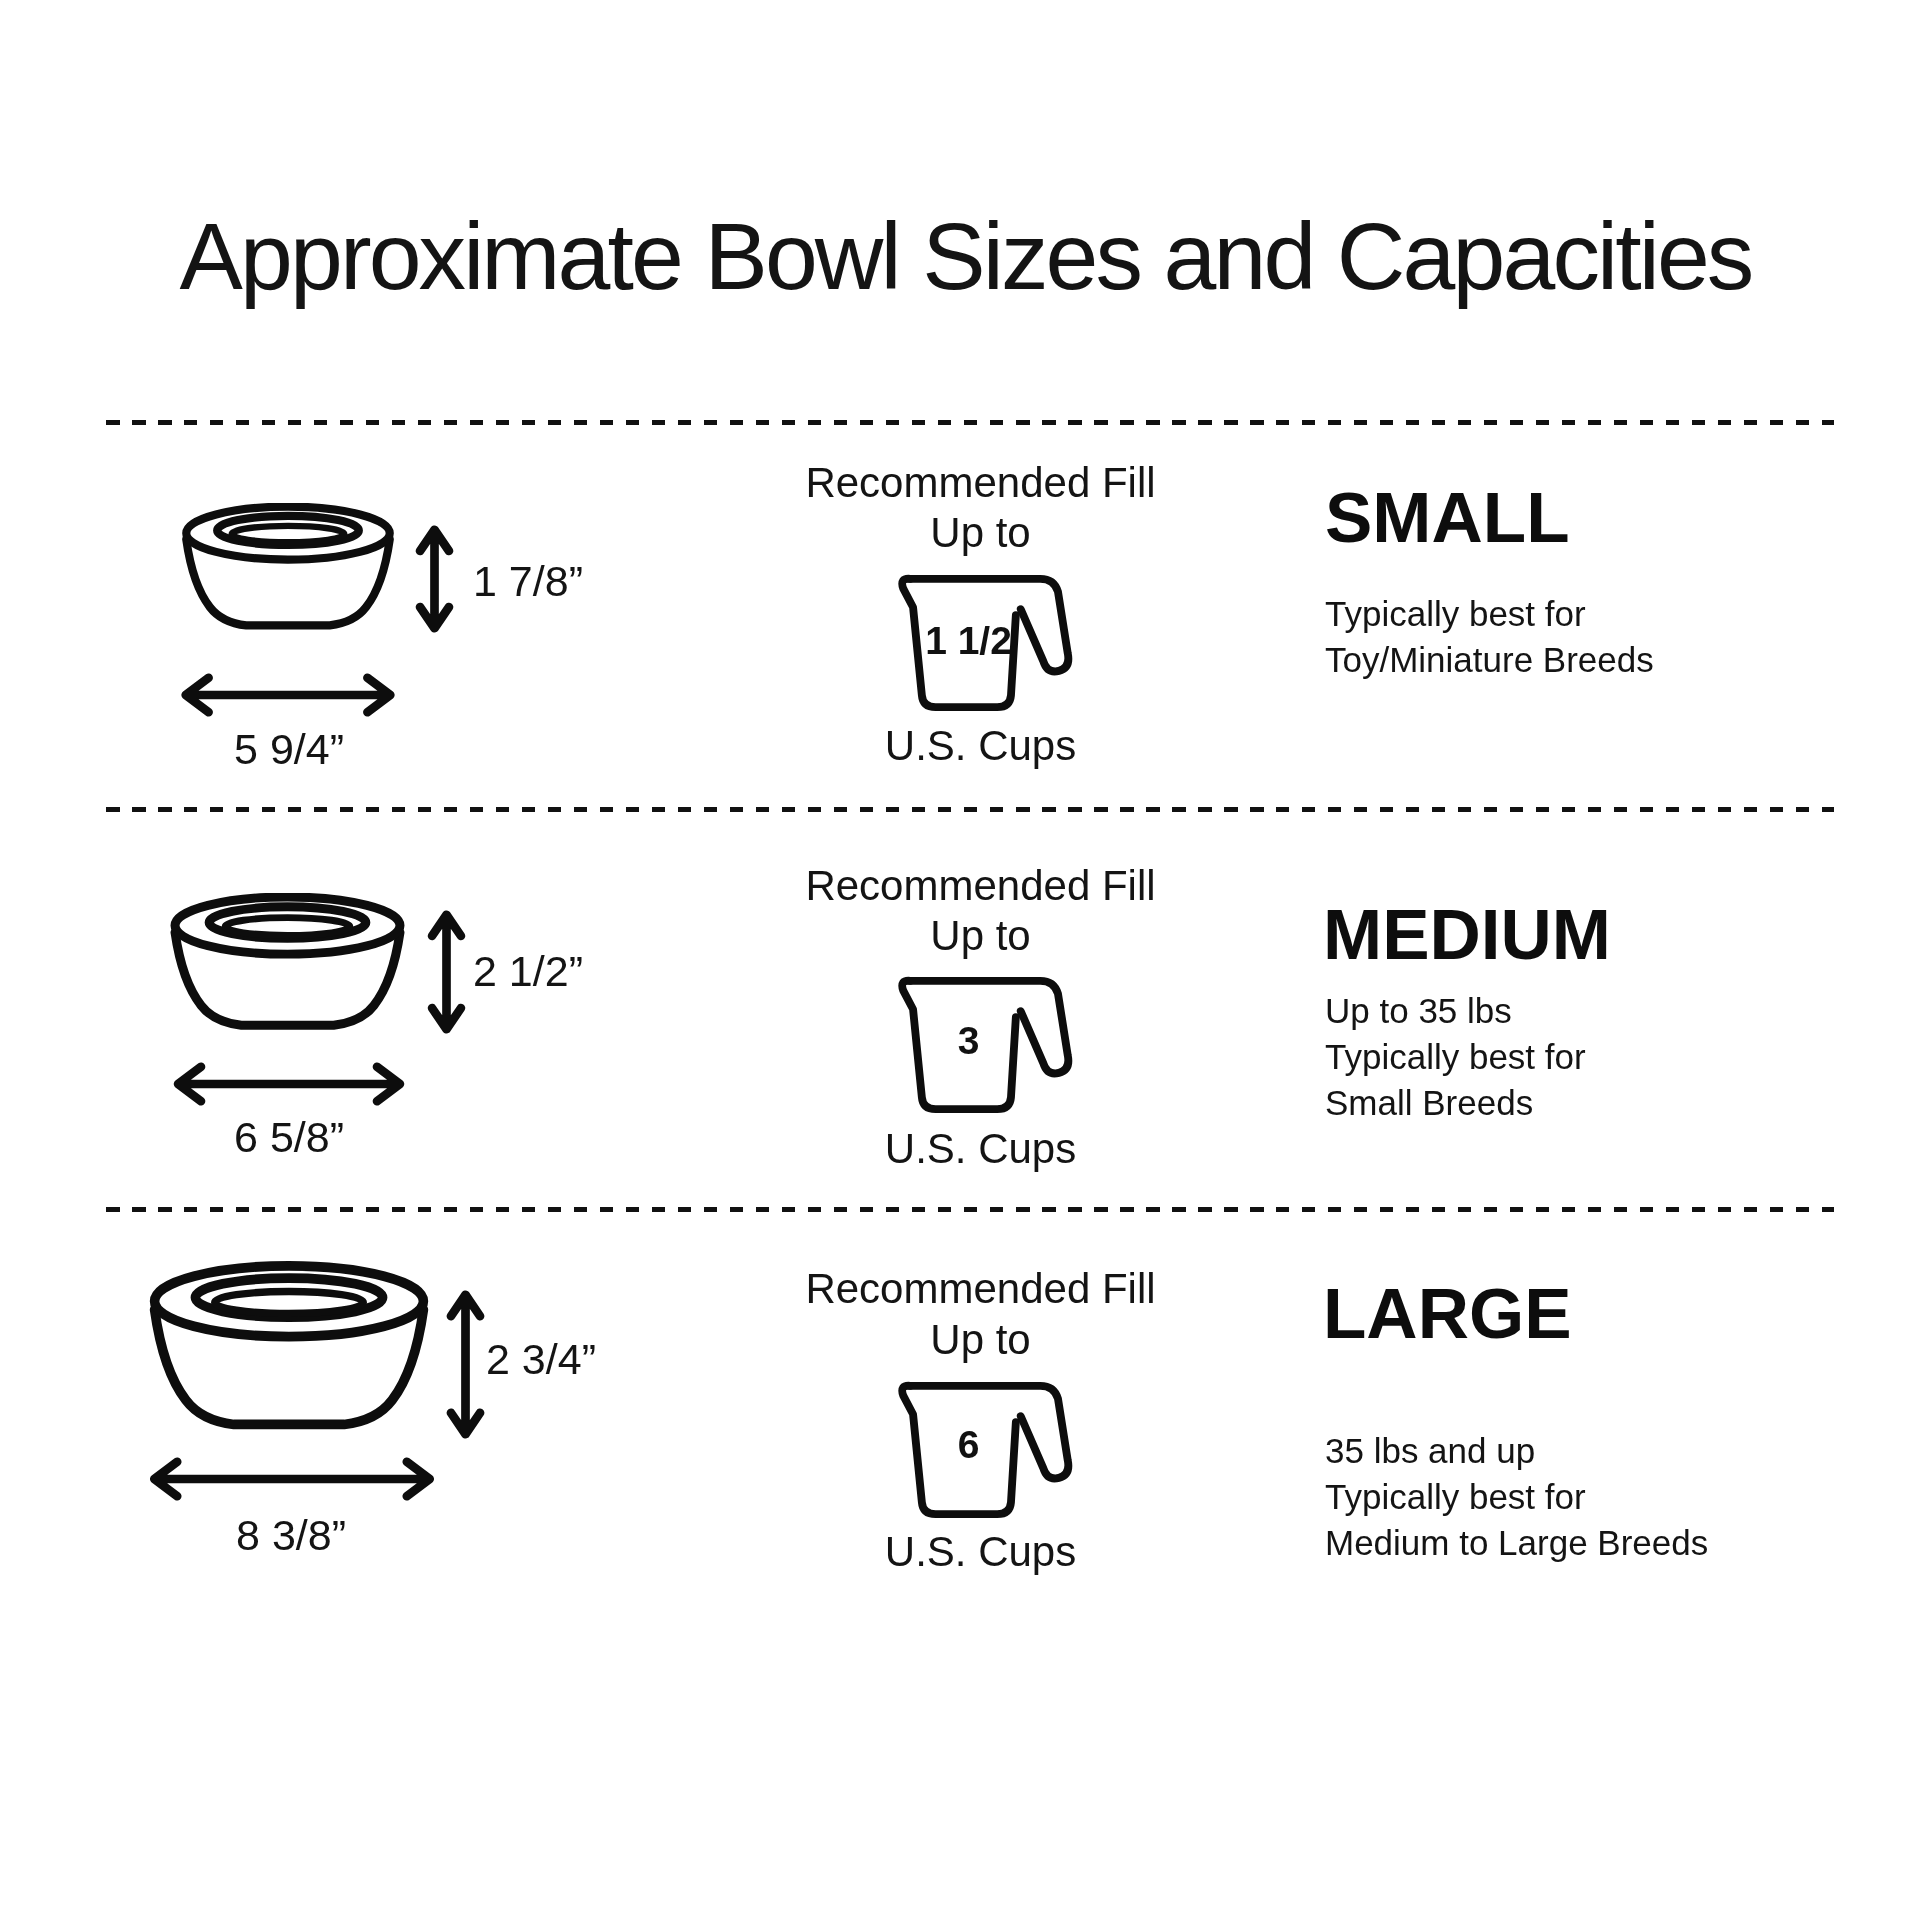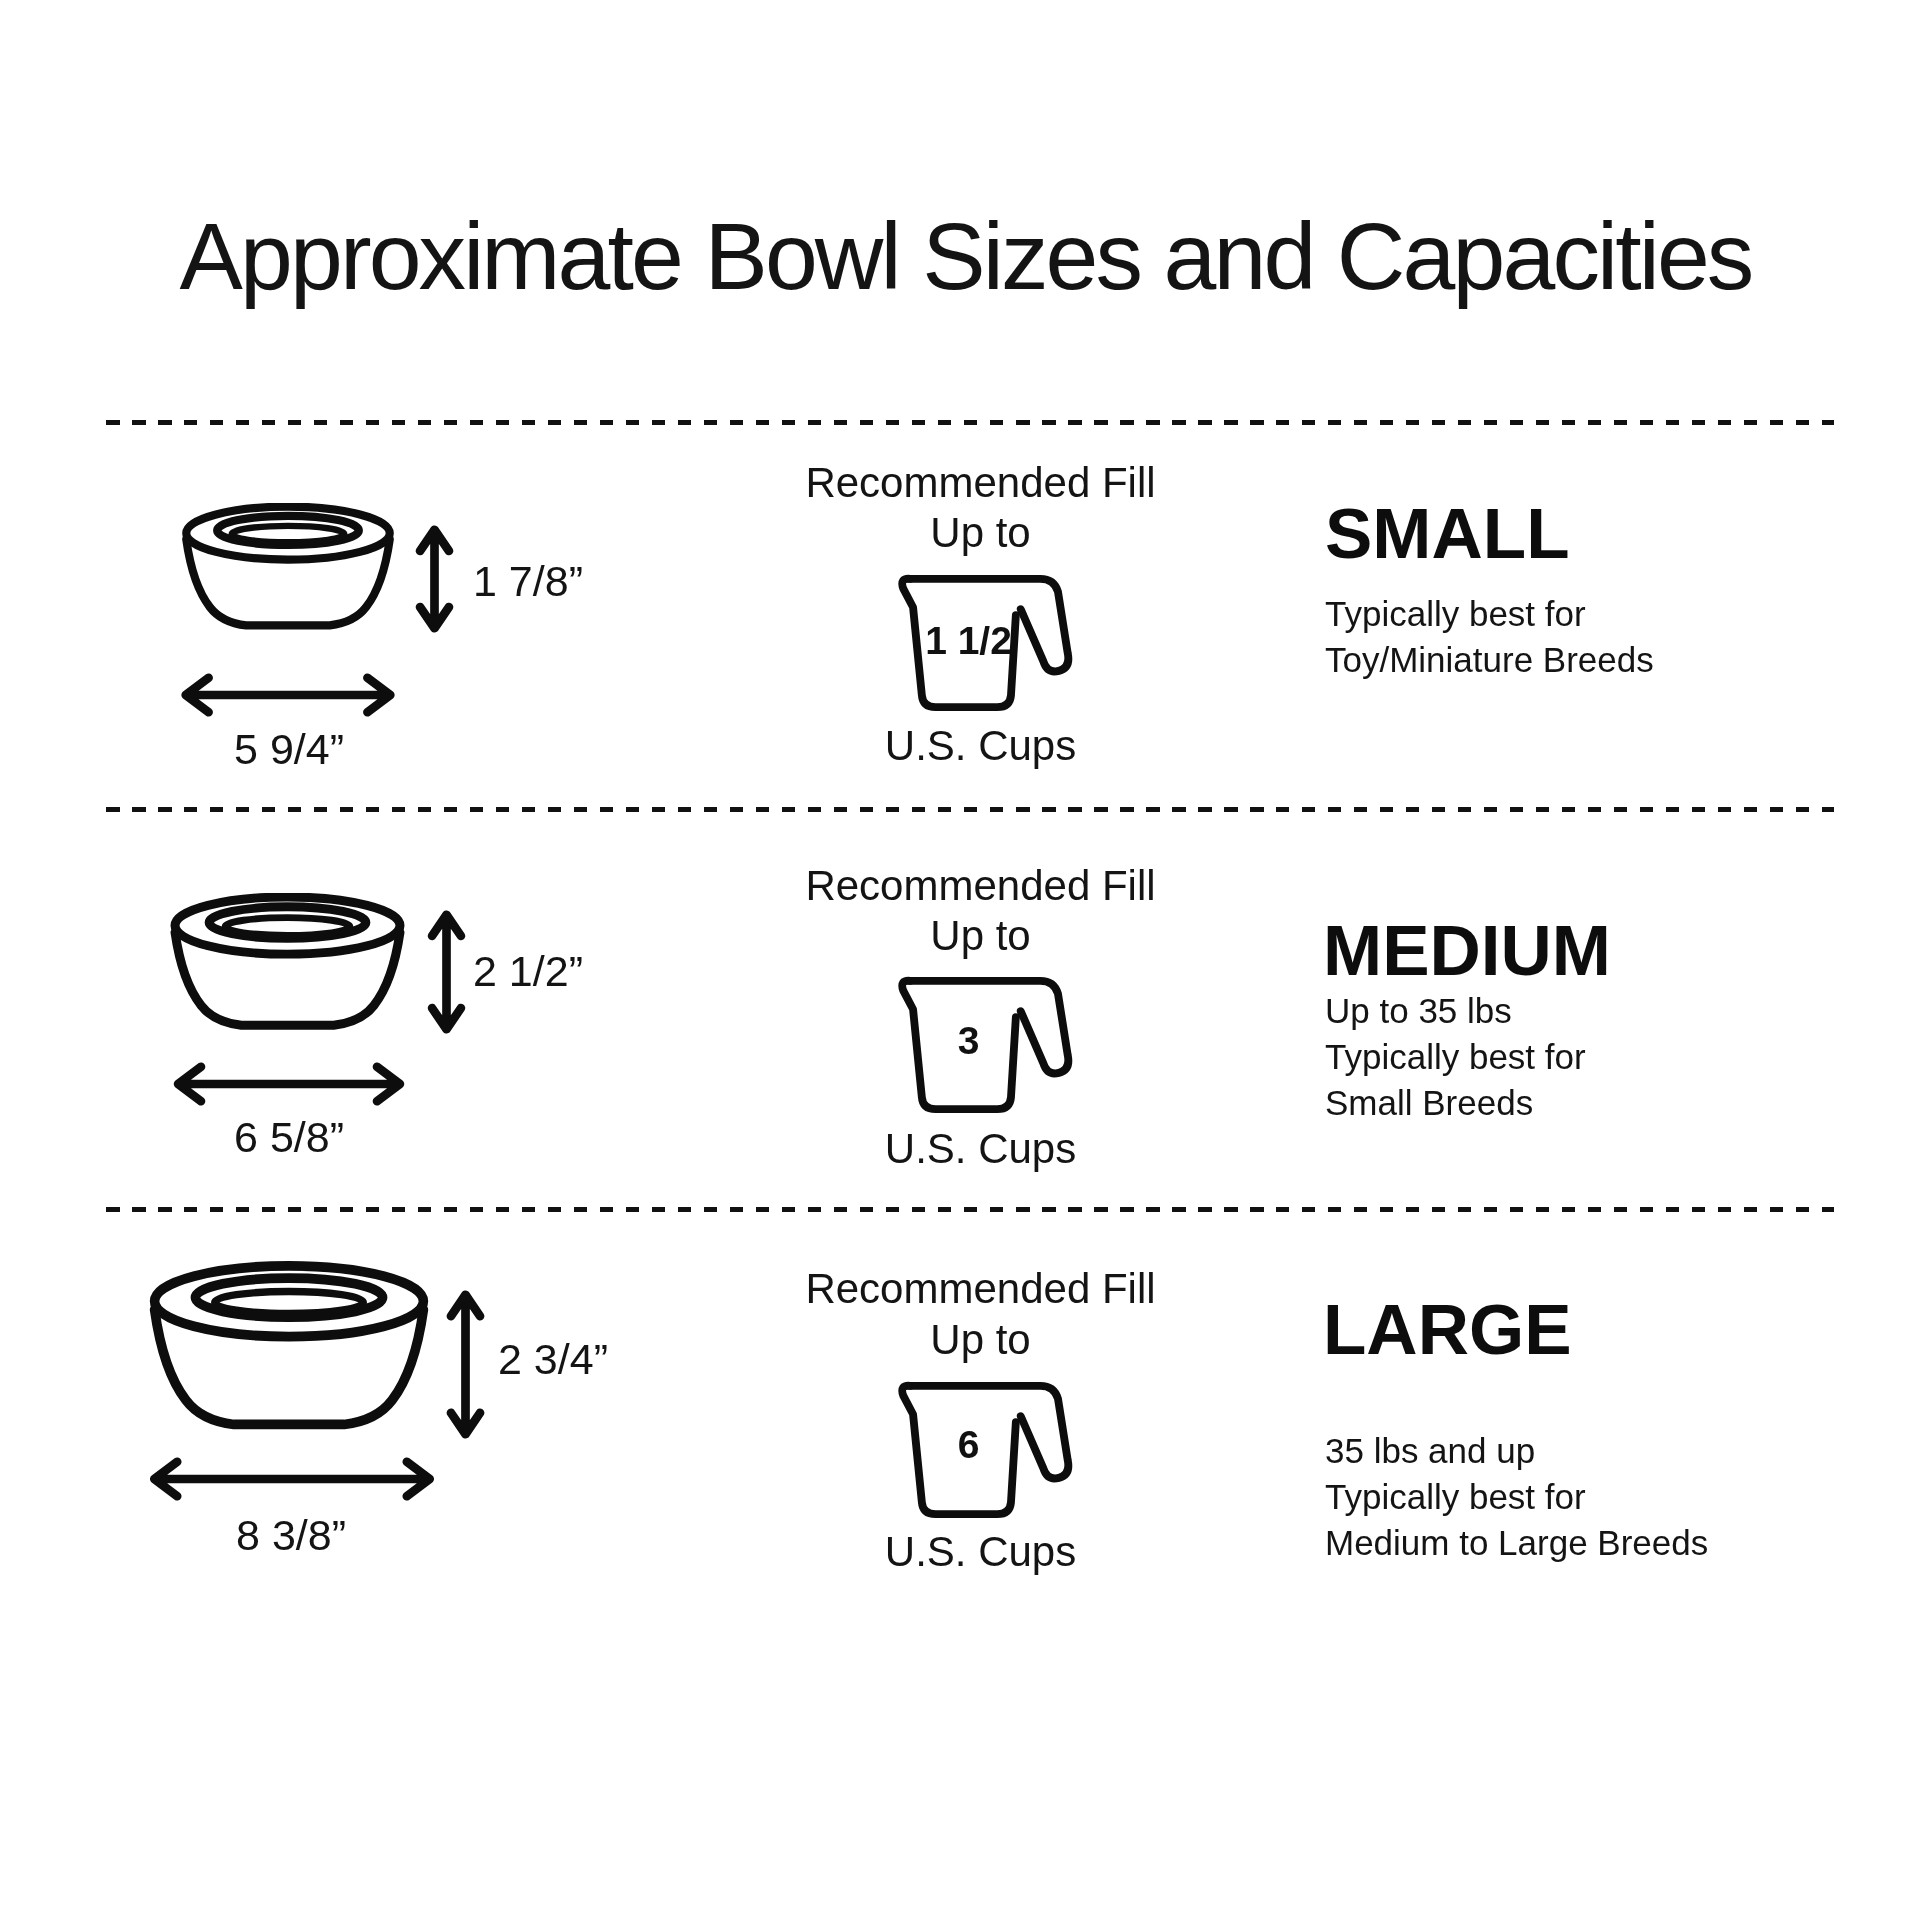--- a/index.html
+++ b/index.html
@@ -13,21 +13,21 @@
     font-size:95px;font-weight:500;letter-spacing:-2.9px;line-height:1.2;color:#141414;
   }
   .dash{
     left:106px;width:1728px;height:4.8px;
     background:repeating-linear-gradient(90deg,#111 0 13.5px,transparent 13.5px 26px);
   }
   .dimlabel{font-size:43px;font-weight:500;color:#141414;white-space:nowrap;line-height:1;}
   .centerlbl{text-align:center;}
   .fillhead{font-size:42px;line-height:1;text-align:center;width:425px;left:768px;color:#141414;}
   .cupnum{font-size:39px;font-weight:700;line-height:1;text-align:center;width:135px;left:901px;color:#111;}
-  .sizehead{font-size:71px;font-weight:800;line-height:1;letter-spacing:0px;color:#0d0d0d;white-space:nowrap;margin-top:16px;}
+  .sizehead{font-size:71px;font-weight:800;line-height:1;letter-spacing:0px;color:#0d0d0d;white-space:nowrap;}
   .details{font-size:35px;line-height:46px;color:#141414;white-space:nowrap;}
   svg{display:block;}
   .stroke{fill:none;stroke:#0d0d0d;stroke-linecap:round;stroke-linejoin:round;}
 </style>
 </head>
 <body>
 
 <div id="canvas">
 
   <div class="abs title">Approximate Bowl Sizes and Capacities</div>
@@ -101,21 +101,21 @@
 
   <svg class="abs" style="left:145px;top:1261px;" width="288" height="183" viewBox="0 0 240 150" preserveAspectRatio="none">
     <path class="stroke" stroke-width="8" d="M8,40 C12,68 20,96 34,114 Q47,131 74,134 L166,134 Q193,131 206,114 C220,96 228,68 232,40"></path>
     <ellipse class="stroke" stroke-width="8" cx="120" cy="33" rx="112" ry="29"></ellipse>
     <ellipse class="stroke" stroke-width="8" cx="120" cy="30" rx="78" ry="16"></ellipse>
     <ellipse class="stroke" stroke-width="6" cx="120" cy="34" rx="62" ry="9"></ellipse>
   </svg>
   <svg class="abs" style="left:446px;top:1289px;" width="39" height="151" viewBox="0 0 40 156">
     <path class="stroke" stroke-width="9" d="M20,7 L20,149 M5,28 L20,6 L35,28 M5,128 L20,150 L35,128"></path>
   </svg>
-  <div class="abs dimlabel" style="left:486px;top:1338px;margin-left:12px;">2 3/4”</div>
+  <div class="abs dimlabel" style="left:486px;top:1338px;">2 3/4”</div>
   <svg class="abs" style="left:147px;top:1457px;" width="290" height="44" viewBox="0 0 300 46">
     <path class="stroke" stroke-width="9" d="M7,23 L293,23 M30,5 L6,23 L30,41 M270,5 L294,23 L270,41"></path>
   </svg>
   <div class="abs dimlabel centerlbl" style="left:214px;top:1514px;width:154px;">8 3/8”</div>
 
   <div class="abs fillhead" style="top:1268px;">Recommended Fill</div>
   <div class="abs fillhead" style="top:1319px;">Up to</div>
   <svg class="abs" style="left:896px;top:1379px;" width="180" height="141" viewBox="0 0 183 144">
     <path class="stroke" stroke-width="8" d="M14,7 Q3,6 7,17 L17,36 L26,126 Q27,138 40,138 L103,138 Q116,138 117,126 L122,44"></path>
     <path class="stroke" stroke-width="8" d="M14,7 L147,7 Q161,7 165,20 L175,83 Q178,98 166,101 Q154,104 150,91 L127,38"></path>

